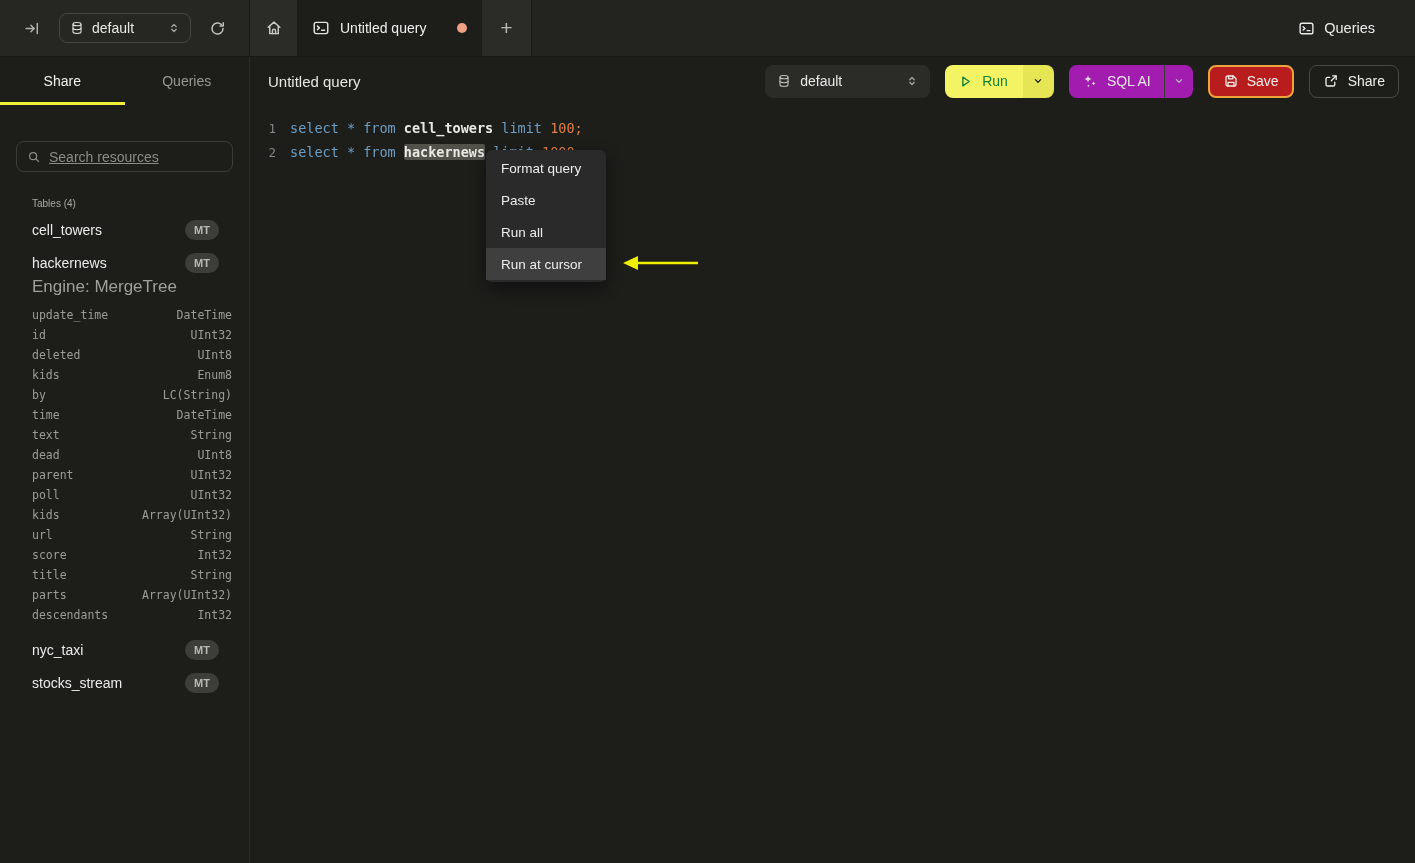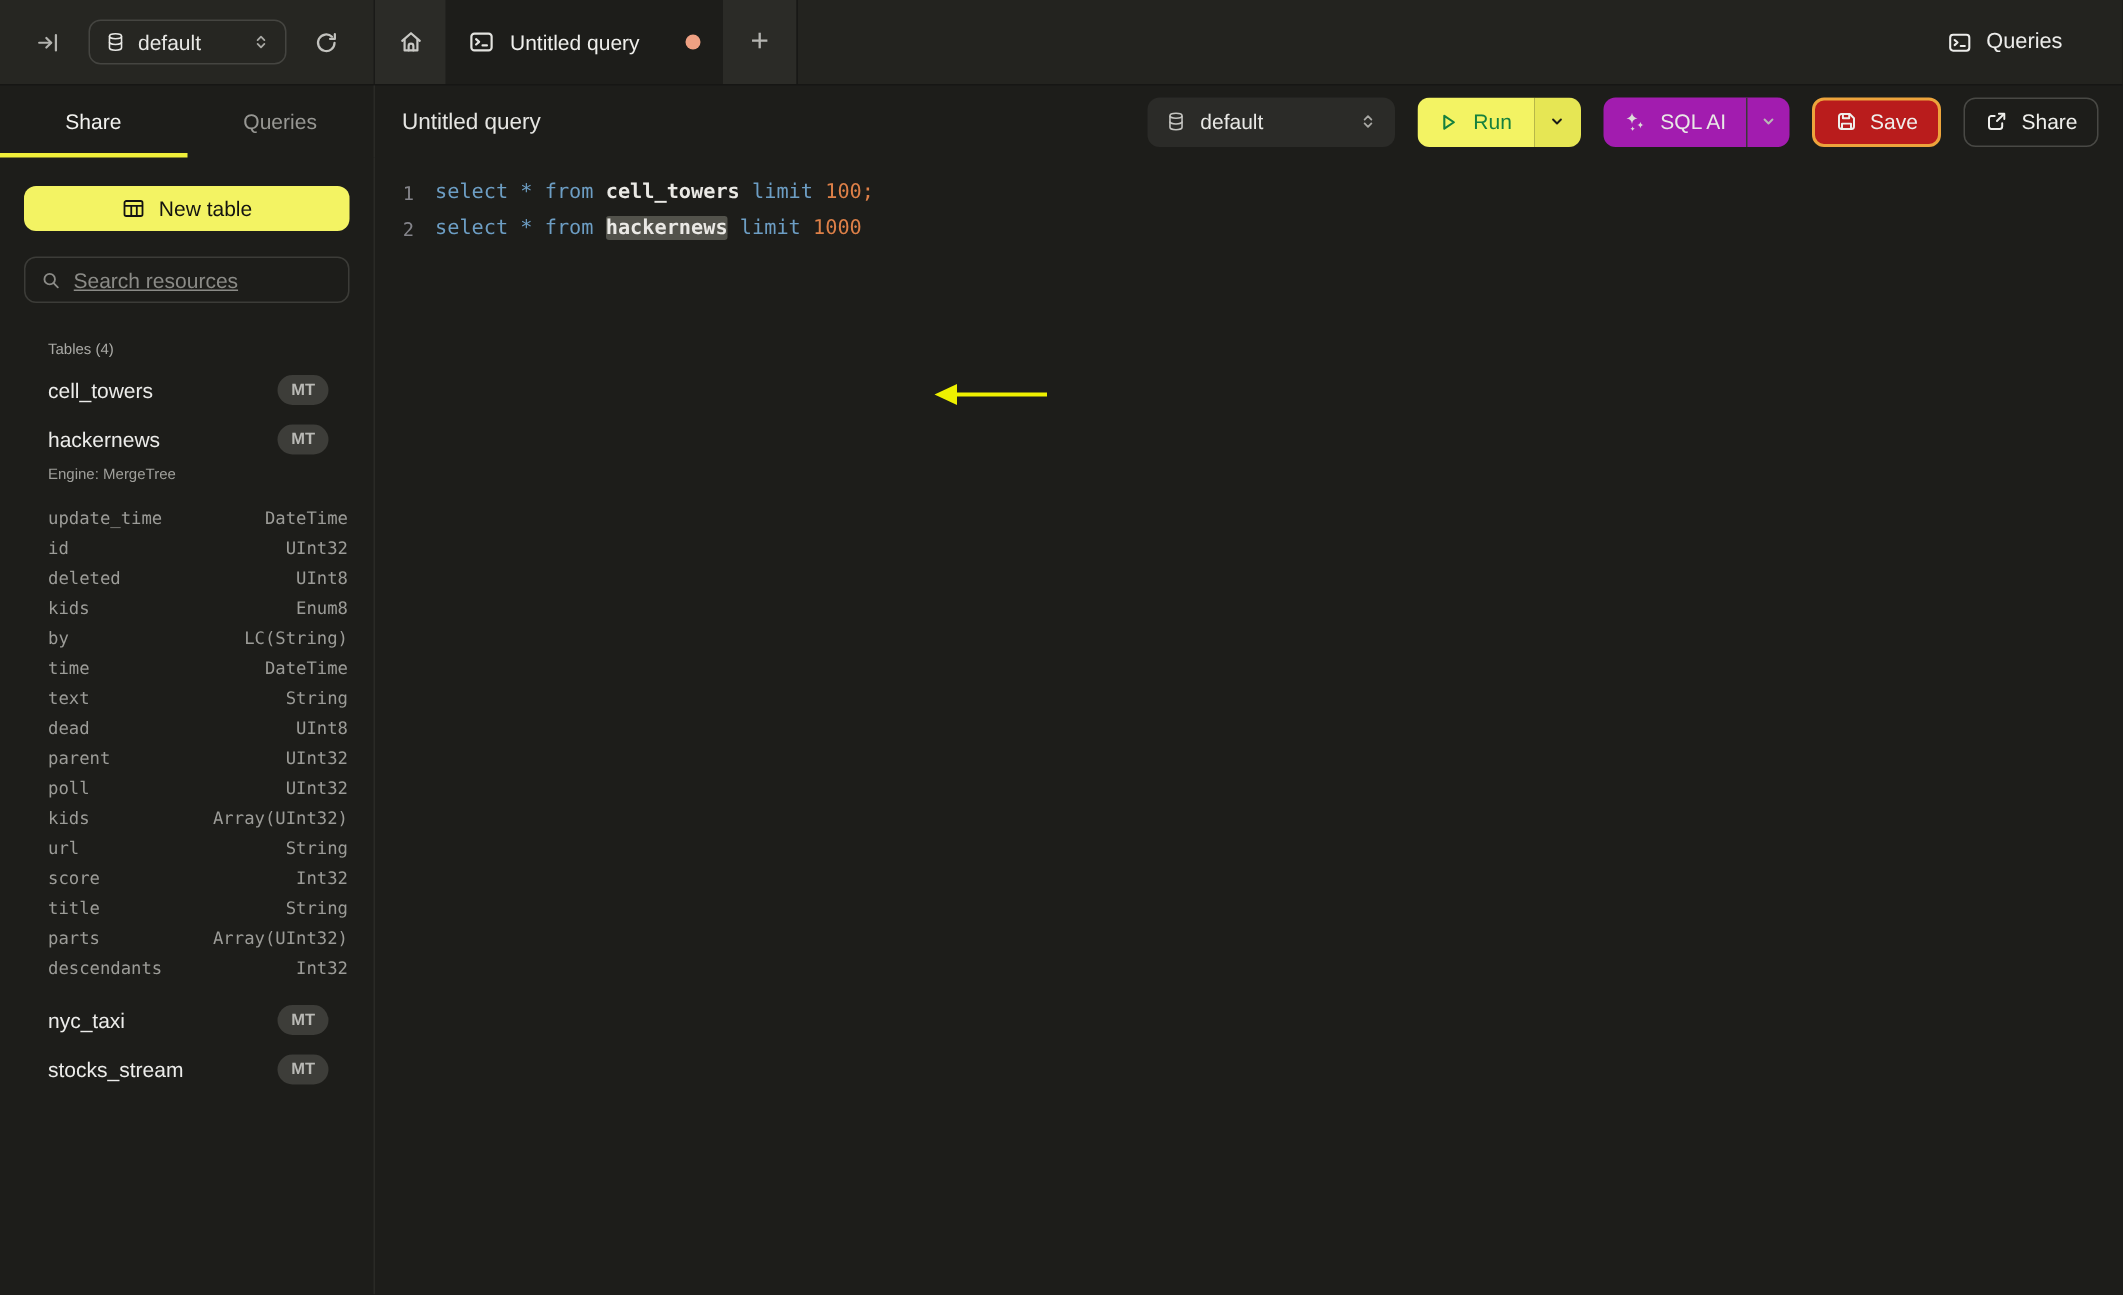--- a/index.html
+++ b/index.html
@@ -66,21 +66,21 @@
     display:flex; align-items:center; padding:0 10px; gap:8px; color:#8b8b87;text-decoration:underline; }
   .search-box input { background:transparent; border:none; outline:none; color:#dcdcd8; font-size:14px; width:100%; }
   .search-box input::placeholder { color:#8b8b87; }
   .section-label { margin:26px 16px 0 32px; font-size:10px; color:#a9a9a5; }
   .tables-list { margin-top:4px; }
   .table-row { height:33px; display:flex; align-items:center; justify-content:space-between;
     padding:0 30px 0 32px; }
   .table-name { font-size:14px; font-weight:500; color:#ececea; }
   .mt-badge { background:#3d3d39; color:#b9b9b5; font-size:11px; font-weight:600; height:20px;
     padding:0 9px; border-radius:10px; display:flex; align-items:center; }
-  .engine-line { padding:0 32px; font-size:10px; color:#9f9f9b; height:16px; line-height:16px; }
+  .engine-line { padding:0 32px; font-size:17px; color:#9f9f9b; height:16px; line-height:16px; }
   .columns { margin-top:10px; padding:0 17px 0 32px;
     font-family:"DejaVu Sans Mono", monospace; font-size:11.5px; color:#9c9c98; }
   .col-row { height:20px; display:flex; align-items:center; justify-content:space-between; }
   .tables-list-bottom { margin-top:8px; }
 
   
   .editor { flex:1; position:relative; padding-top:11px;
     font-family:"DejaVu Sans Mono", monospace; font-size:13.5px; }
   .editor-line { height:24px; display:flex; align-items:center; padding-left:12px; }
   .line-num { width:14px; flex:none; text-align:right; color:#84848a; font-size:12.5px; }
@@ -261,31 +261,20 @@
         </span>
         <span>Share</span>
       </div>
     </div>
   </div>
 </div>
 
 <div class="content">
 
   <aside class="sidebar">
-    <div class="new-table-btn">
-      <span class="icon">
-        <svg width="16" height="16" viewBox="0 0 16 16" fill="none" stroke="currentColor" stroke-width="1.2" stroke-linejoin="round">
-          <rect x="2" y="3" width="12" height="10" rx="1.2"></rect>
-          <line x1="2" y1="6.3" x2="14" y2="6.3"></line>
-          <line x1="6.5" y1="6.3" x2="6.5" y2="13"></line>
-          <line x1="10.2" y1="6.3" x2="10.2" y2="13"></line>
-        </svg>
-      </span>
-      <span>New table</span>
-    </div>
 
     <div class="search-box">
       <span class="icon">
         <svg width="14" height="14" viewBox="0 0 16 16" fill="none" stroke="currentColor" stroke-width="1.4" stroke-linecap="round">
           <circle cx="7" cy="7" r="4"></circle>
             <line x1="10" y1="10" x2="13.2" y2="13.2"></line>
         </svg>
       </span>
       <input type="text" placeholder="Search resources" style="">
     </div>
@@ -386,19 +375,25 @@
   <main class="editor">
     <div class="editor-line">
       <span class="line-num">1</span>
       <span class="code"><span class="tok-kw">select * from </span><span class="tok-ident">cell_towers</span><span class="tok-plain"> </span><span class="tok-kw">limit</span><span class="tok-plain"> </span><span class="tok-num">100;</span></span>
     </div>
     <div class="editor-line">
       <span class="line-num">2</span>
       <span class="code"><span class="tok-kw">select * from </span><span class="tok-ident tok-sel">hackernews</span><span class="tok-plain"> </span><span class="tok-kw">limit</span><span class="tok-plain"> </span><span class="tok-num">1000</span></span>
     </div>
 
+    <div class="context-menu">
+      <div class="menu-item">Format query</div>
+      <div class="menu-item">Paste</div>
+      <div class="menu-item">Run all</div>
+      <div class="menu-item hl">Run at cursor</div>
+    </div>
 
     <svg class="anno-arrow" width="84" height="26" viewBox="0 0 84 26">
       <line x1="18" y1="13" x2="80" y2="13" stroke="currentColor" stroke-width="2.6"></line>
       <polygon points="5,13 20,6 20,20" fill="currentColor"></polygon>
     </svg>
   </main>
 </div>
 
 </body></html>

